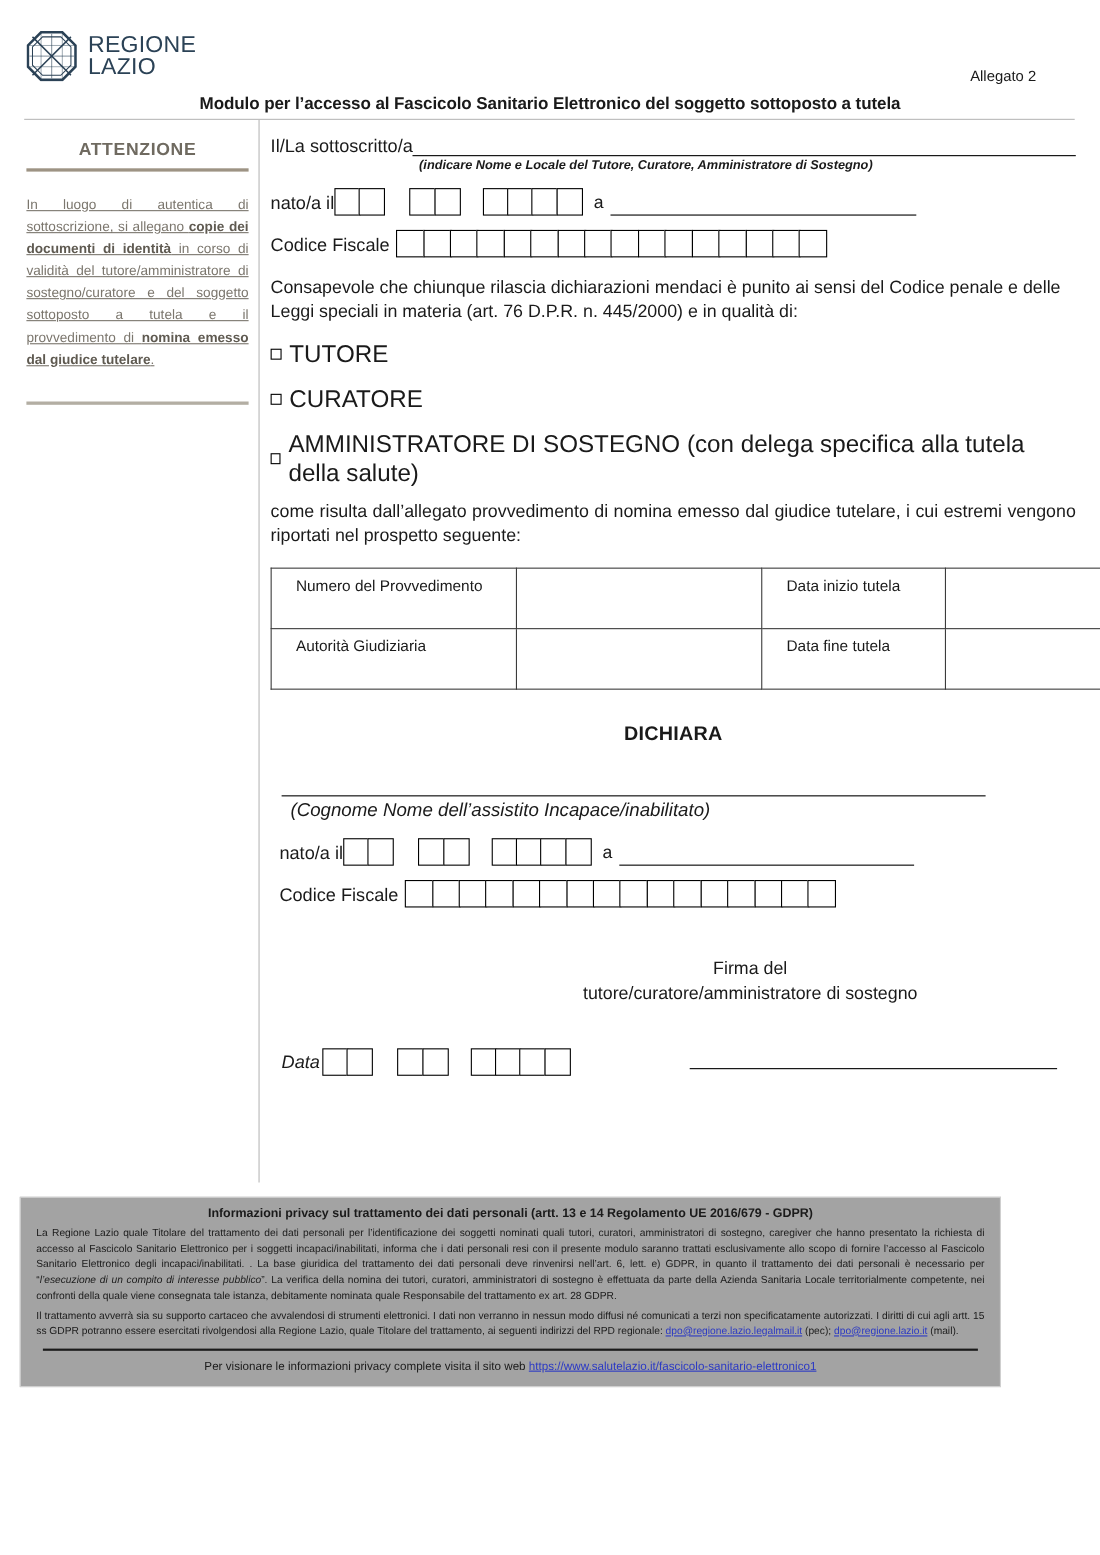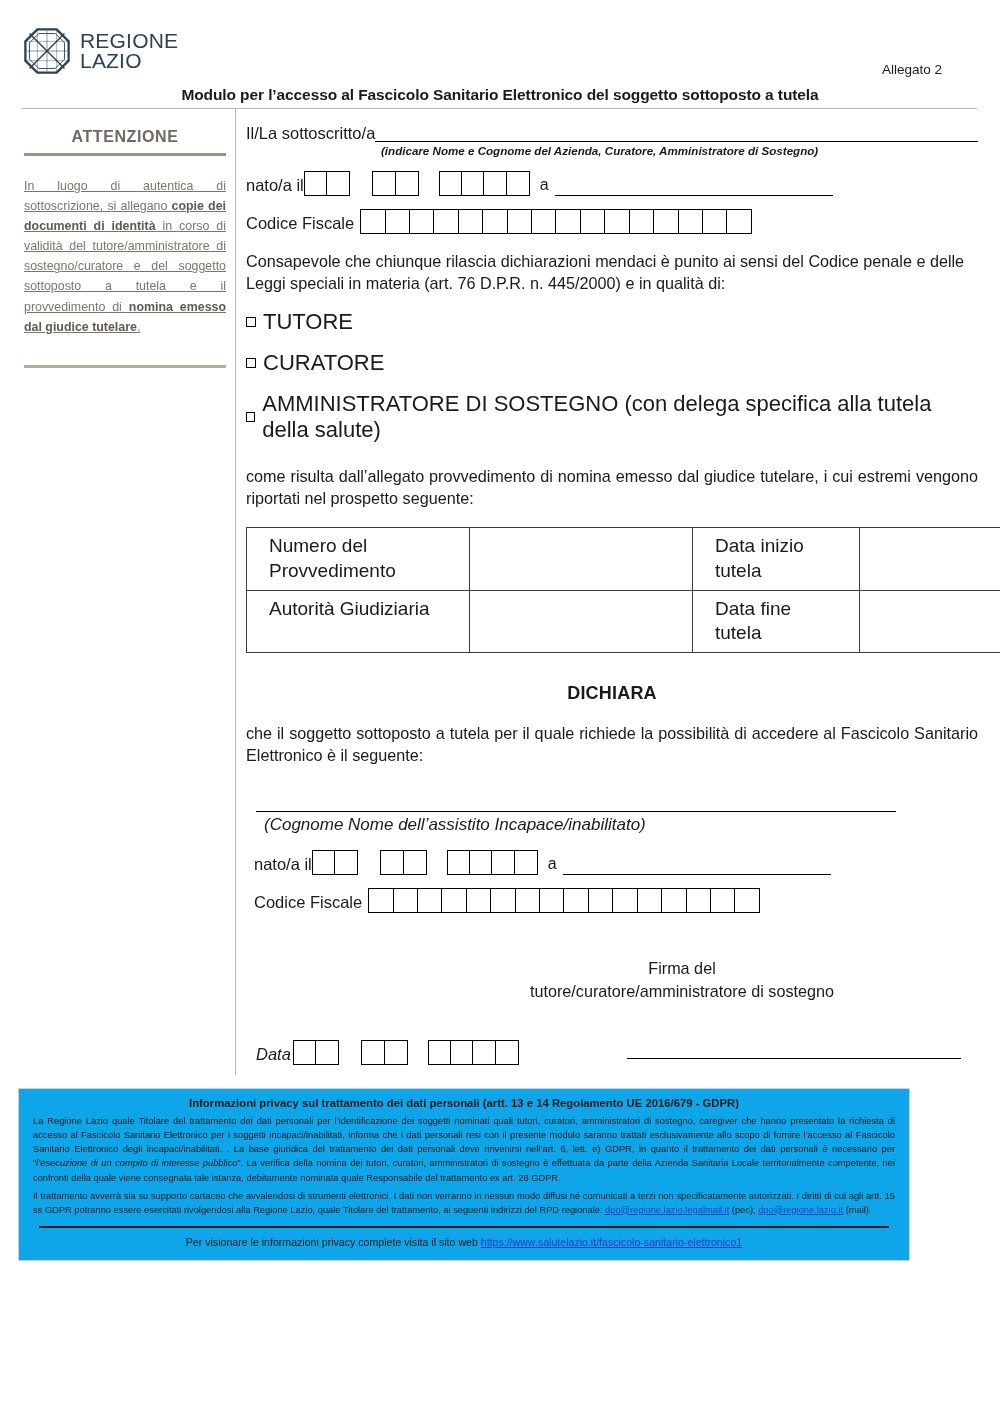--- a/index.html
+++ b/index.html
@@ -189,21 +189,21 @@
 
   
   .prov-table {
     border-collapse: collapse;
     margin: 18px auto 0 auto;
     width: 628px;
     table-layout: fixed;
   }
   .prov-table td {
     border: 1px solid #3c3c3c;
-    font-size: 19px;
+    font-size: 14px;
     padding: 6px 22px;
     vertical-align: top;
     line-height: 1.3;
     height: 42px;
   }
   .c-label { width: 178px; }
   .c-blank { width: 178px; }
   .c-label2 { width: 122px; }
   .c-blank2 { width: 150px; }
   .mid-v { vertical-align: middle; }
@@ -251,21 +251,21 @@
     margin-bottom: 6px;
   }
 
   
   .privacy {
     position: absolute;
     left: 18px;
     top: 1088px;
     width: 892px;
     box-sizing: border-box;
-    background: #0ea5e9;
+    background: #a3a3a3;
     border: 1px solid #cfcfcf;
     padding: 8px 14px 12px 14px;
   }
   .privacy-title {
     text-align: center;
     font-size: 11.3px;
     font-weight: bold;
     margin-bottom: 5px;
   }
   .privacy-p {
@@ -324,21 +324,21 @@
     <div class="side-body">In luogo di autentica di sottoscrizione, si allegano <b>copie dei documenti di identità</b> in corso di validità del tutore/amministratore di sostegno/curatore e del soggetto sottoposto a tutela e il provvedimento di <b>nomina emesso dal giudice tutelare</b>.</div>
     <div class="side-divider-bottom"></div>
   </div>
 
   <div class="main">
 
     <div class="row">
       <span class="lbl">Il/La sottoscritto/a</span>
       <span class="fill-line"></span>
     </div>
-    <div class="hint" style="margin-left:135px;">(indicare Nome e Cognome del Azienda, Curatore, Amministratore di Sostegno)</div>
+    <div class="hint" style="margin-left:135px;">(indicare Nome e Locale del Tutore, Curatore, Amministratore di Sostegno)</div>
 
     <div class="row" style="margin-top:14px;">
       <span class="lbl" style="margin-bottom:2px;">nato/a il</span>
       <span class="boxgroup">
           <span class="box"></span>
           <span class="box"></span>
         </span>
       <span class="gap-sm"></span>
       <span class="boxgroup">
           <span class="box"></span>
@@ -385,41 +385,40 @@
     </div>
     <div class="check-row">
       <span class="chkbox"></span>
       <span>CURATORE</span>
     </div>
     <div class="check-row">
       <span class="chkbox"></span>
       <span>AMMINISTRATORE DI SOSTEGNO (con delega specifica alla tutela della salute)</span>
     </div>
 
-    <div class="para para-just" style="margin-top:22px;">come risulta dall’allegato provvedimento di nomina emesso dal giudice tutelare, i cui estremi vengono riportati nel prospetto seguente:</div>
+    <div class="para para-just" style="margin-top:11px;">come risulta dall’allegato provvedimento di nomina emesso dal giudice tutelare, i cui estremi vengono riportati nel prospetto seguente:</div>
 
     <table class="prov-table">
       <tbody>
           <tr>
         <td class="c-label">Numero del Provvedimento</td>
         <td class="c-blank"></td>
         <td class="c-label2">Data inizio tutela</td>
         <td class="c-blank2"></td>
       </tr>
       <tr>
         <td class="c-label mid-v">Autorità Giudiziaria</td>
         <td class="c-blank"></td>
         <td class="c-label2">Data fine tutela</td>
         <td class="c-blank2"></td>
       </tr>
     </tbody>
       </table>
 
     <div class="dichiara">DICHIARA</div>
-    <div class="para para-just" style="margin-top:18px;">che il soggetto sottoposto a tutela per il quale richiede la possibilità di accedere al Fascicolo Sanitario Elettronico è il seguente:</div>
 
     <div class="long-line"></div>
     <div class="hint2">(Cognome Nome dell’assistito Incapace/inabilitato)</div>
 
     <div class="row" style="margin-top:15px;">
       <span class="lbl" style="margin:0 0 2px 8px;">nato/a il</span>
       <span class="boxgroup">
           <span class="box"></span>
           <span class="box"></span>
         </span>

